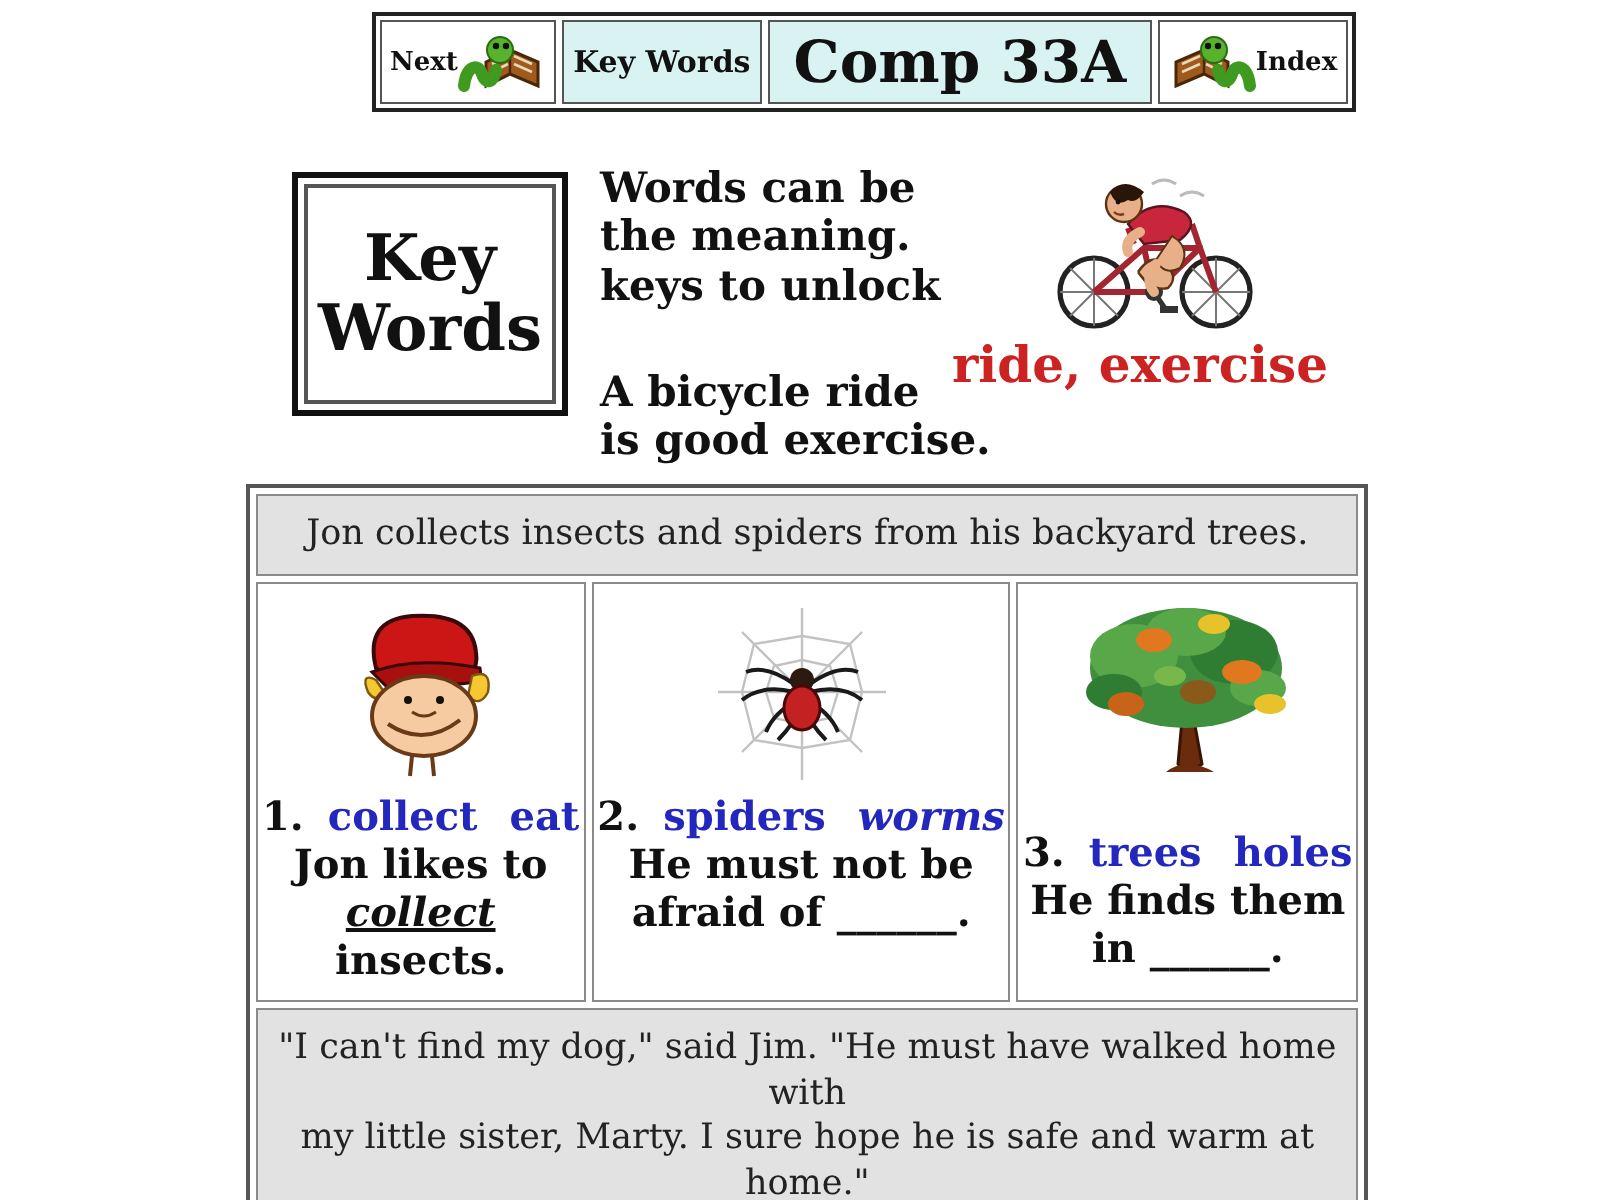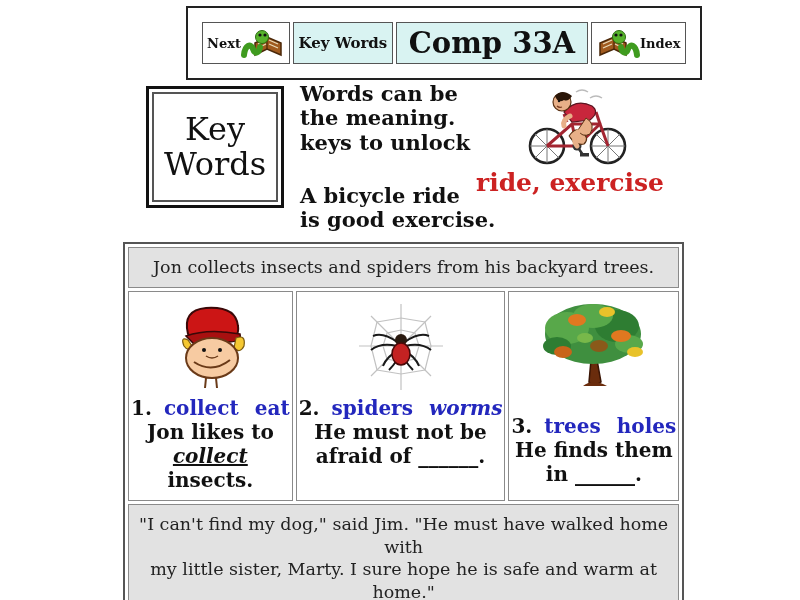--- a/index.html
+++ b/index.html
@@ -2,34 +2,34 @@
 <html><head>
 <meta charset="utf-8">
 <style>
   * { margin:0; padding:0; box-sizing:border-box; }
   html,body { width:800px; height:600px; background:#ffffff; overflow:hidden;
     font-family:"DejaVu Serif","Liberation Serif",serif; }
   .stage { position:relative; width:800px; height:600px; }
 
   
   .navbar { position:absolute; left:186px; top:6px; display:flex; gap:3px;
-    border:2px solid #222; background:#fff; padding:14px; }
+    border:2px solid #222; background:#fff; padding:2px; }
   .nav-cell { border:1px solid #555; display:flex; align-items:center;
     justify-content:center; height:42px; }
   .nav-next, .nav-index { background:#fff; padding:0 4px; cursor:pointer; }
   .nav-next .lbl, .nav-index .lbl { font-weight:bold; font-size:13px; color:#111; }
   .nav-keywords { background:#d9f3f2; width:100px; font-weight:bold; font-size:15px; color:#111; }
   .nav-title { background:#d9f3f2; width:192px; font-weight:bold; font-size:29px; color:#111; }
 
   
   .kw-box { position:absolute; left:146px; top:86px; width:138px; height:122px;
     border:3px solid #111; padding:3px; background:#fff; }
   .kw-box-inner { width:100%; height:100%; border:2px solid #555; display:flex;
     flex-direction:column; align-items:center; justify-content:center;
-    font-weight:normal; font-size:32px; line-height:1.08; color:#111; text-align:center; }
+    font-weight:bold; font-size:32px; line-height:1.08; color:#111; text-align:center; }
   .kw-text { position:absolute; left:300px; top:82px; width:200px;
     font-weight:bold; font-size:21px; line-height:1.16; color:#111; }
   .kw-text .para2 { margin-top:29px; }
   .rider { position:absolute; left:520px; top:76px; }
   .answer { position:absolute; left:462px; top:168px; width:216px; text-align:center;
     font-weight:bold; font-size:25px; }
 
   
   table.sheet { position:absolute; left:123px; top:242px; width:556px;
     border-collapse:separate; border-spacing:3px; border:2px solid #555; background:#fff; }

